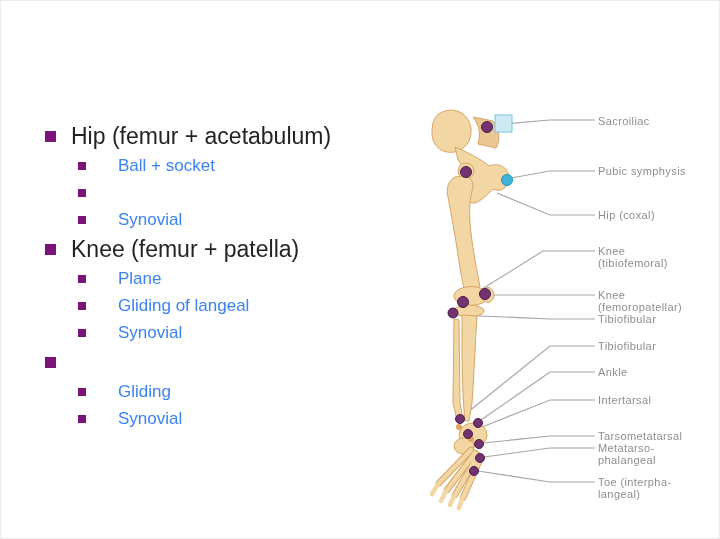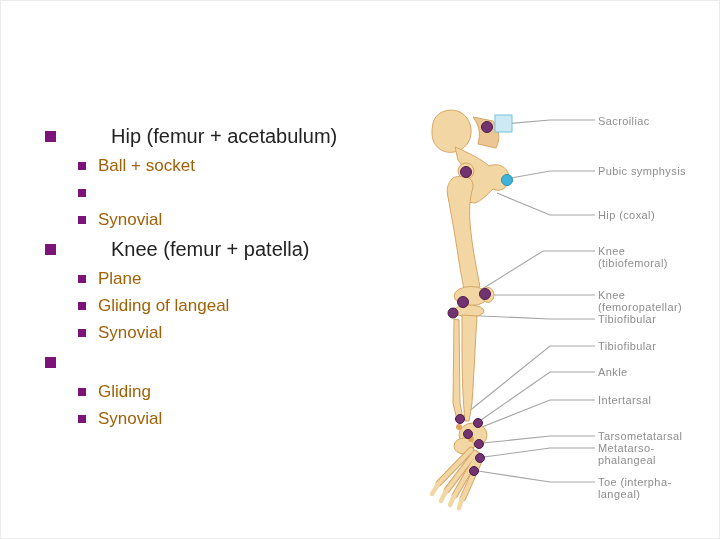--- a/index.html
+++ b/index.html
@@ -22,22 +22,22 @@
     font-size: 41px;
     font-weight: bold;
     letter-spacing: -1px;
     color: #151515;
   }
   .bullets {
     position: absolute;
     left: 38px; top: 122px; width: 390px;
   }
   .b-row { display: flex; align-items: flex-start; }
-  .b1 { height: 32px; font-size: 20px; color: #232323; gap: 40px; }
-  .b2 { height: 27px; font-size: 17px; color: #a16207; margin-left: 34px; }
+  .b1 { height: 32px; font-size: 23px; color: #232323; }
+  .b2 { height: 27px; font-size: 17px; color: #3b82f6; margin-left: 34px; gap: 20px; }
   .sq {
     flex: 0 0 auto;
     background: #7c1379;
     display: inline-block;
   }
   .b1 .sq { width: 11px; height: 11px; margin: 9px 15px 0 7px; }
   .b2 .sq { width: 8px; height: 8px; margin: 8px 12px 0 6px; }
   .b1 .txt { line-height: 28px; }
   .b2 .txt { line-height: 24px; }
   .diagram {

